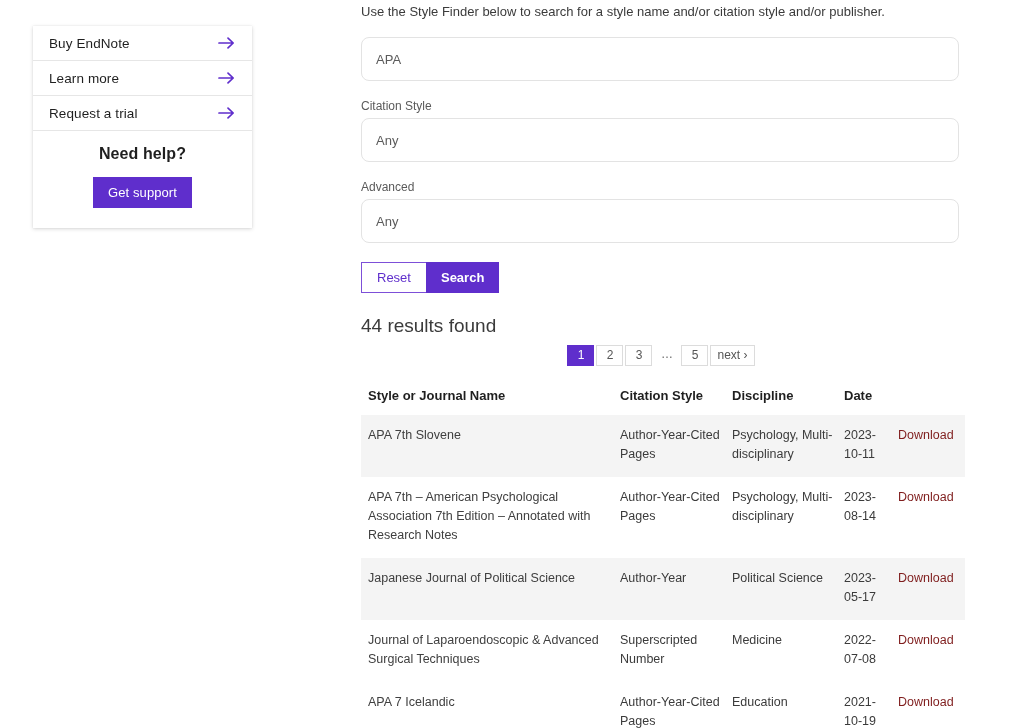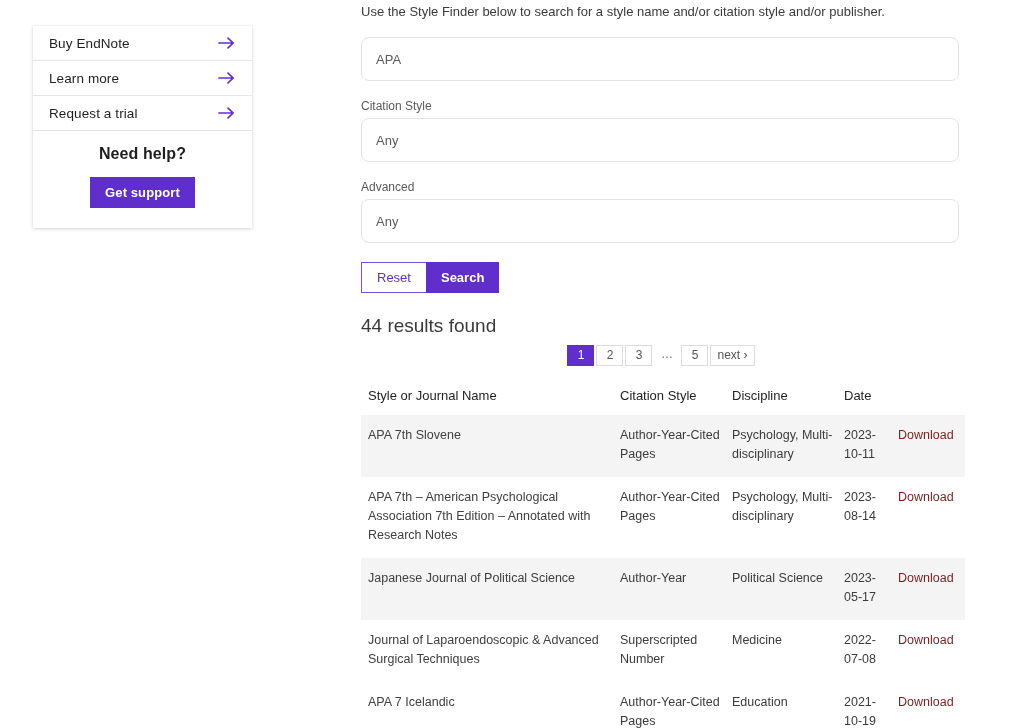--- a/index.html
+++ b/index.html
@@ -60,21 +60,21 @@
     font-weight: bold;
     color: #1f1f1f;
     margin-bottom: 14px;
     letter-spacing: 0.1px;
   }
   .get-support-btn {
     display: inline-block;
     background: #5f2ecc;
     color: #ffffff;
     font-size: 13px;
-    font-weight: bold;
+    font-weight: normal;
     padding: 8px 15px;
     border: none;
     cursor: pointer;
     font-family: "Liberation Sans", sans-serif;
     letter-spacing: 0.1px;
   }
 
   
   .main {
     position: absolute;
@@ -182,21 +182,21 @@
   
   .results-table {
     margin-top: 22px;
     width: 597px;
     border-collapse: collapse;
     table-layout: fixed;
   }
   .results-table th {
     text-align: left;
     font-size: 13px;
-    font-weight: normal;
+    font-weight: bold;
     color: #1f1f1f;
     padding: 0 0 12px 0;
     vertical-align: top;
   }
   .results-table th.c-name  { width: 252px; padding-left: 7px; }
   .results-table th.c-cite  { width: 112px; }
   .results-table th.c-disc  { width: 112px; }
   .results-table th.c-date  { width: 54px; }
   .results-table th.c-dl    { width: 67px; }
 

